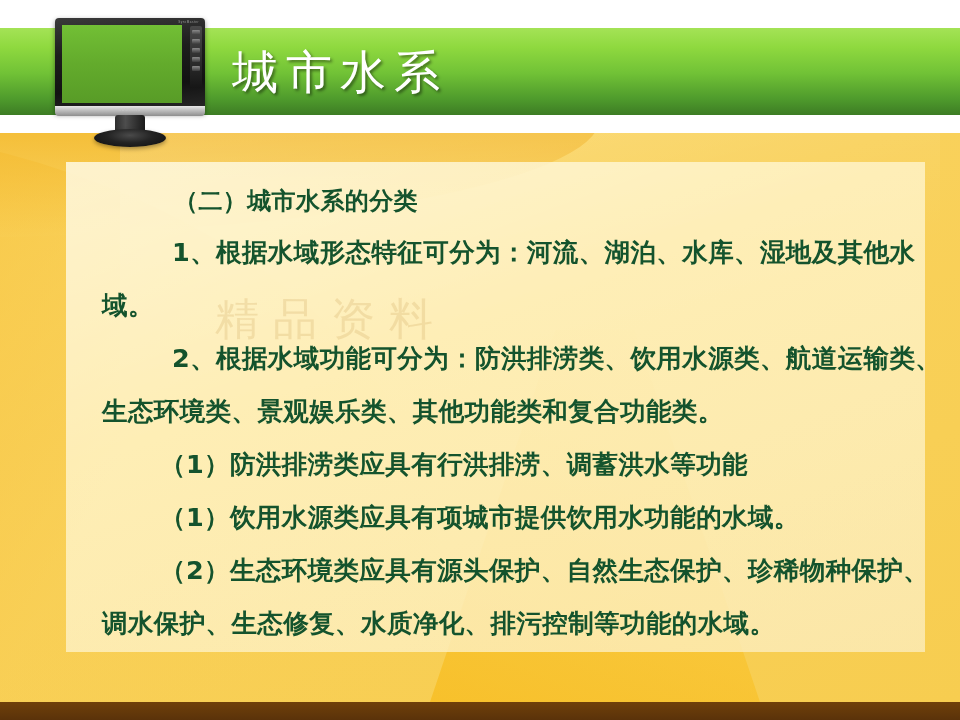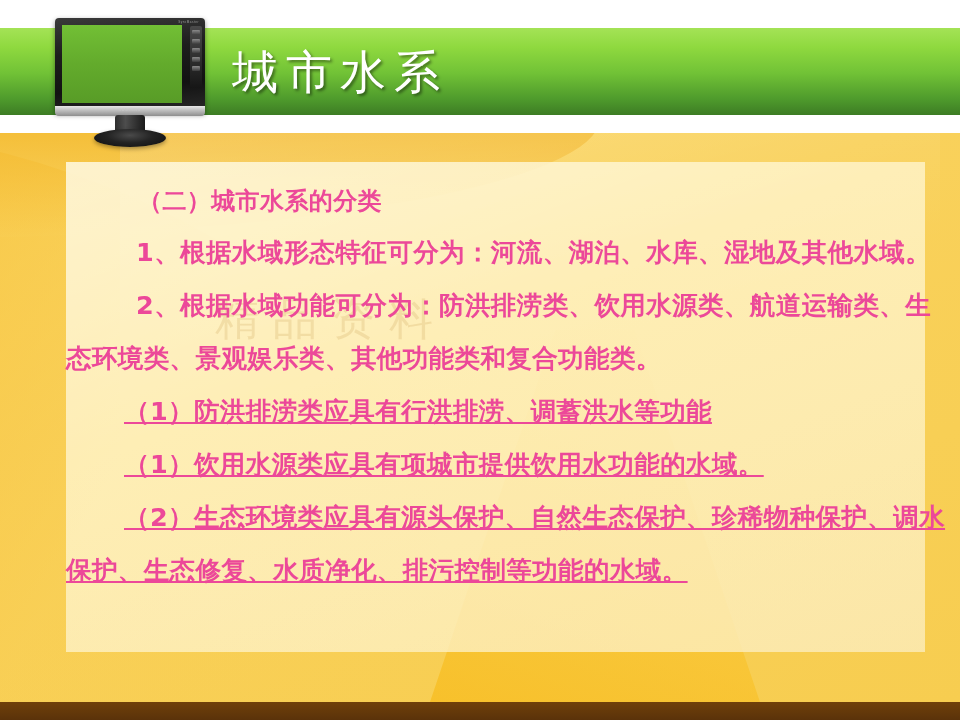--- a/index.html
+++ b/index.html
@@ -157,31 +157,32 @@
     user-select:none;
   }
 
   
   .text-block {
     position:absolute;
     left:66px; top:176px;
     width:880px;
     font-family:"DejaVu Sans", sans-serif;
     font-weight:bold;
-    color:#ec4899;
+    color:#14532d;
+    padding-left:36px;
   }
   .para {
     font-size:25.5px;
     line-height:53px;
     letter-spacing:.4px;
     white-space:normal;
     word-break:break-all;
   }
   .ind-2 { text-indent:70px; }
-  .ind-1 { text-indent:58px;text-decoration:underline; }
+  .ind-1 { text-indent:58px; }
   .p-head { font-size:24px; text-indent:72px; line-height:50px; }
 
   
   .footer-bar {
     position:absolute;
     left:0; top:702px; width:960px; height:18px;
     background:linear-gradient(180deg,#70400a 0%,#63380a 60%,#5a320a 100%);
   }
 </style>
 </head>

